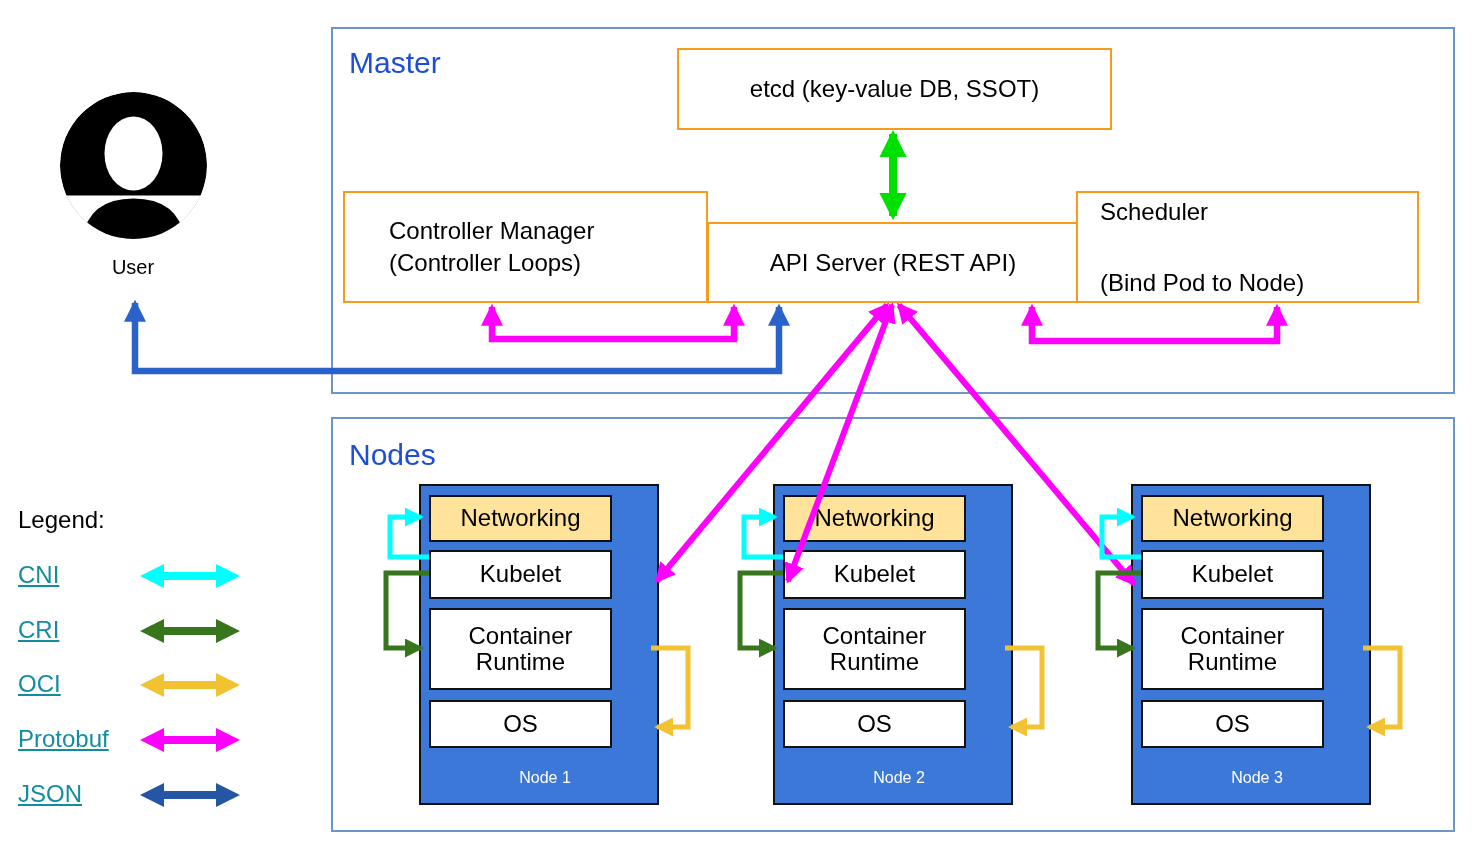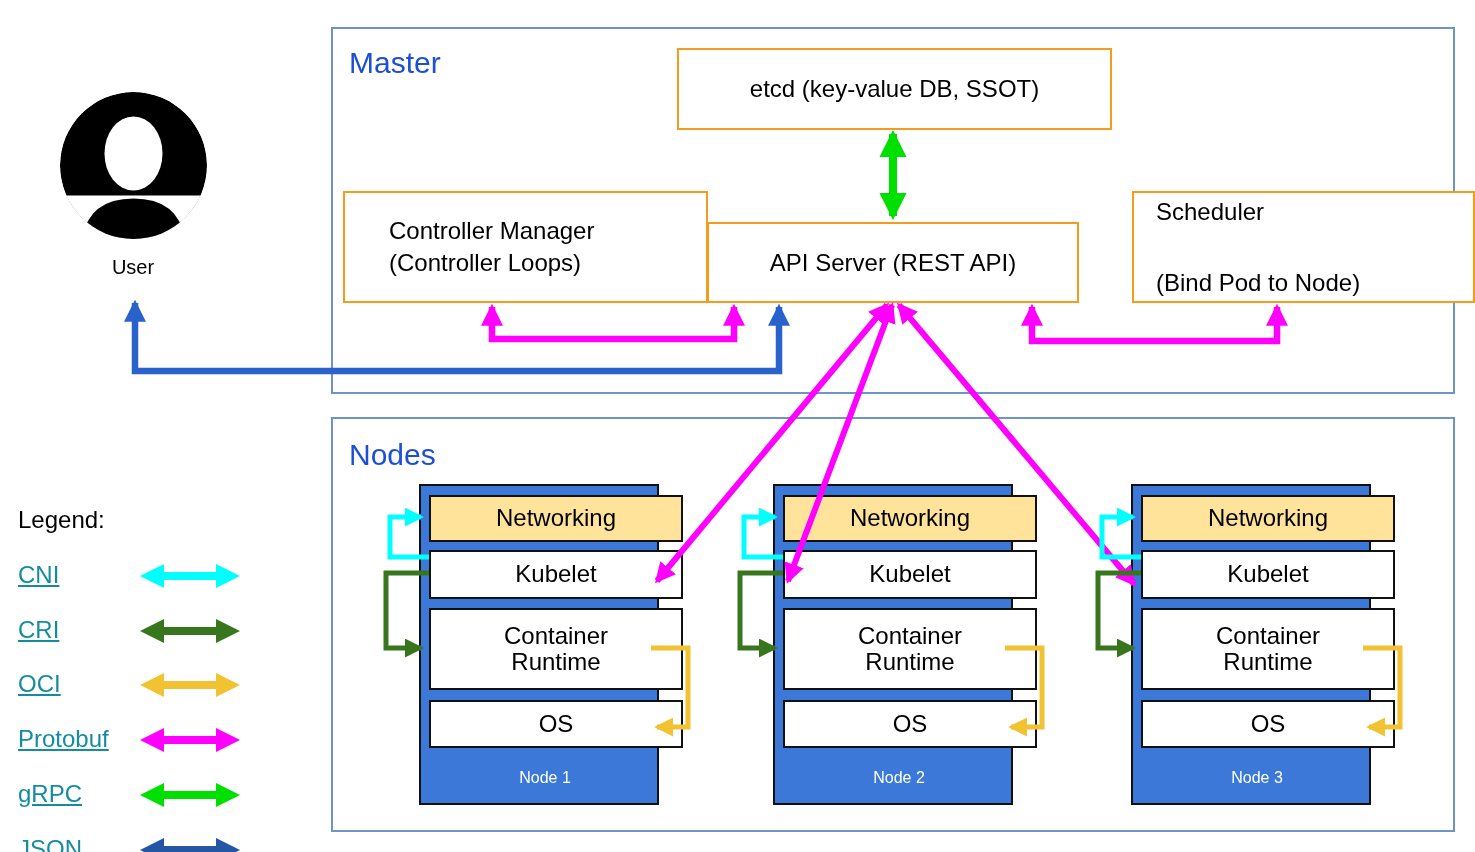--- a/index.html
+++ b/index.html
@@ -6,21 +6,21 @@
   #stage{position:relative;width:1475px;height:852px;background:#ffffff;
          font-family:"Liberation Sans", sans-serif;color:#000;overflow:hidden;}
   .section-box{position:absolute;border:2px solid #6e95c8;background:transparent;}
   .section-title{position:absolute;font-size:30px;color:#1d4ed8;}
   .obox{position:absolute;border:2px solid #f79b1d;background:#fff;display:flex;
         flex-direction:column;justify-content:center;font-size:24px;line-height:1.32;}
   .obox.center{align-items:center;text-align:center;}
   .obox.left{padding-left:22px;align-items:flex-start;text-align:left;}
   .node{position:absolute;top:484px;width:240px;height:321px;background:#3b78d8;
         border:2px solid #111;box-sizing:border-box;}
-  .layer{position:absolute;left:8px;width:254px;background:#fff;border:2px solid #111;
+  .layer{position:absolute;left:8px;width:183px;background:#fff;border:2px solid #111;
          box-sizing:border-box;display:flex;align-items:center;justify-content:center;
          text-align:center;font-size:24px;line-height:1.1;}
   .layer.networking{top:9px;height:47px;background:#ffe39a;}
   .layer.kubelet{top:64px;height:49px;}
   .layer.runtime{top:122px;height:82px;padding:16px 40px;}
   .layer.os{top:214px;height:48px;}
   .node-name{position:absolute;left:12px;right:0;top:272px;height:40px;color:#fff;
              font-size:16px;display:flex;align-items:center;justify-content:center;}
   #user-label{position:absolute;left:73px;top:256px;width:120px;text-align:center;font-size:20px;}
   #legend{position:absolute;left:18px;top:506px;}
@@ -46,21 +46,21 @@
 
   <div class="obox left" style="left:343px;top:191px;width:317px;height:108px;padding-left:44px;">
     <span>Controller Manager</span>
     <span>(Controller Loops)</span>
   </div>
 
   <div class="obox center" style="left:707px;top:222px;width:368px;height:77px;">
     <span>API Server (REST API)</span>
   </div>
 
-  <div class="obox left" style="left:1132px;top:191px;width:317px;height:108px;gap:39px;">
+  <div class="obox left" style="left:1076px;top:191px;width:317px;height:108px;gap:39px;">
     <span>Scheduler</span>
     <span>(Bind Pod to Node)</span>
   </div>
 
   <svg style="position:absolute;left:60px;top:92px;" width="147" height="147" viewBox="-73.5 -73.5 147 147">
     <defs>
         <clipPath id="uc">
           <circle cx="0" cy="0" r="73.5"></circle>
         </clipPath>
       </defs>
@@ -121,26 +121,20 @@
         <polygon points="0,13 24,1 24,9 76,9 76,1 100,13 76,25 76,17 24,17 24,25" fill="#f1c232"></polygon>
       </svg>
     </div>
     <div class="legend-row">
       <a class="legend-link">Protobuf</a>
       <svg class="legend-arrow" width="100" height="26" viewBox="0 0 100 26">
         <polygon points="0,13 24,1 24,9 76,9 76,1 100,13 76,25 76,17 24,17 24,25" fill="#ff00ff"></polygon>
       </svg>
     </div>
     <div class="legend-row">
-      <a class="legend-link">gRPC</a>
-      <svg class="legend-arrow" width="100" height="26" viewBox="0 0 100 26">
-        <polygon points="0,13 24,1 24,9 76,9 76,1 100,13 76,25 76,17 24,17 24,25" fill="#00e000"></polygon>
-      </svg>
-    </div>
-    <div class="legend-row">
       <a class="legend-link">JSON</a>
       <svg class="legend-arrow" width="100" height="26" viewBox="0 0 100 26">
         <polygon points="0,13 24,1 24,9 76,9 76,1 100,13 76,25 76,17 24,17 24,25" fill="#2456a4"></polygon>
       </svg>
     </div>
   </div>
 
   <svg id="arrow-overlay" width="1475" height="852" viewBox="0 0 1475 852">
     <defs>
       <marker id="m-protobuf" viewBox="0 0 10 10" refX="8.5" refY="5" markerWidth="3.4" markerHeight="3.4" orient="auto-start-reverse" markerUnits="strokeWidth">

